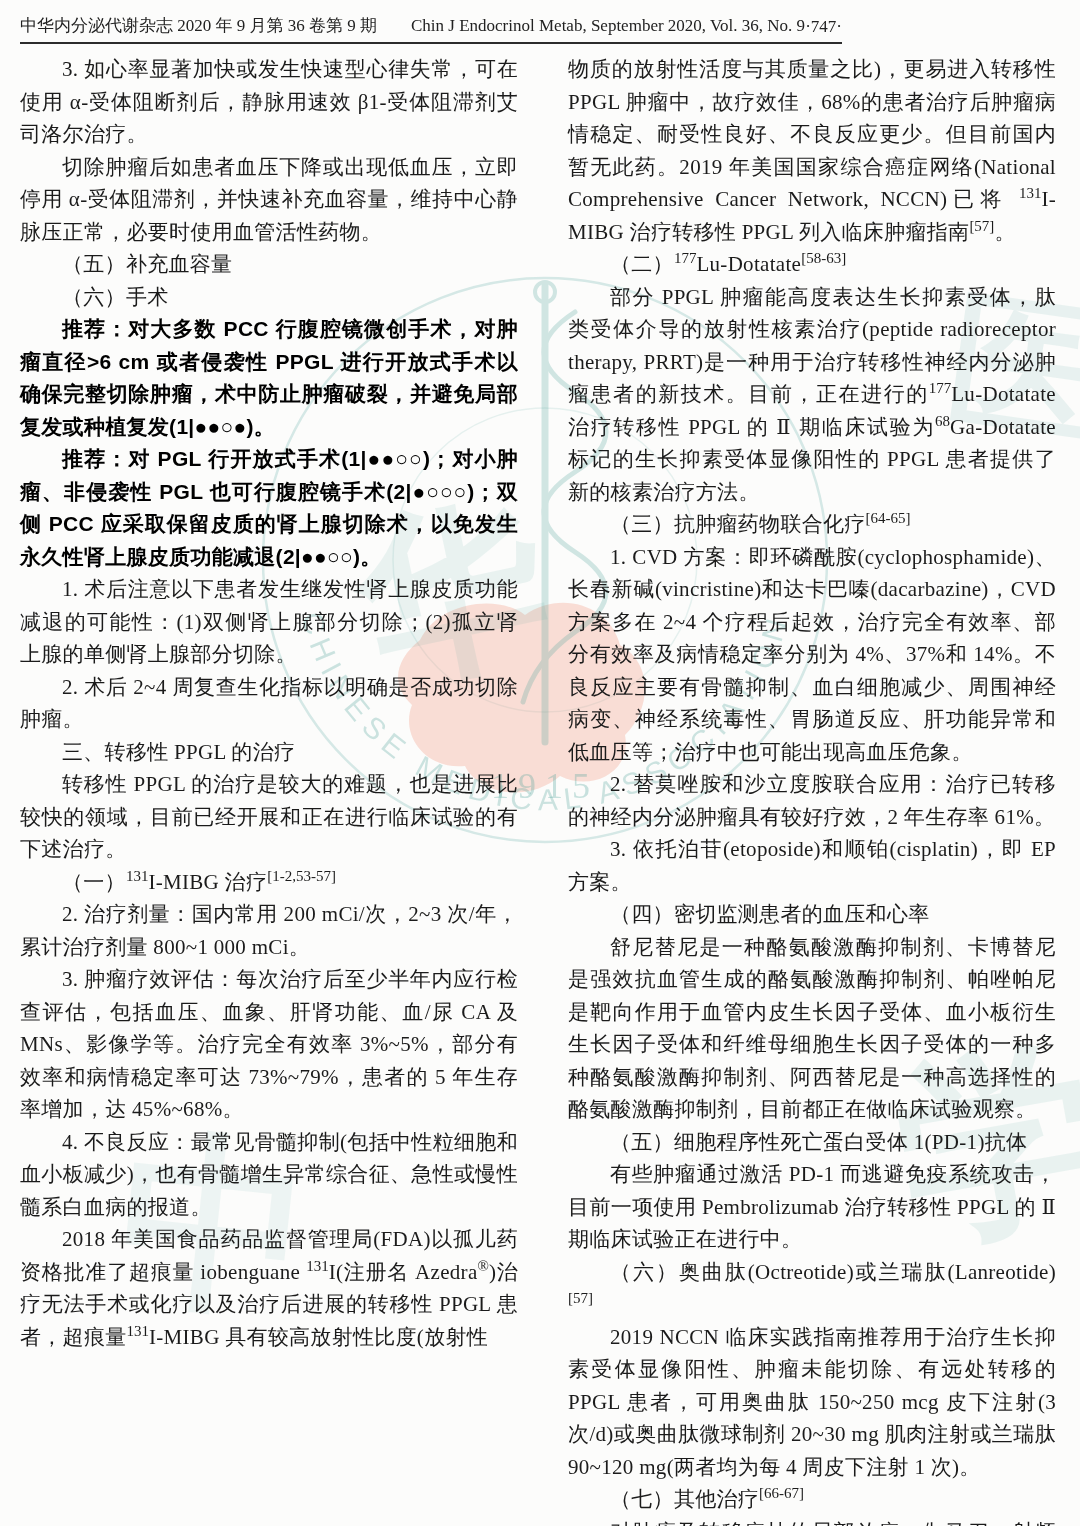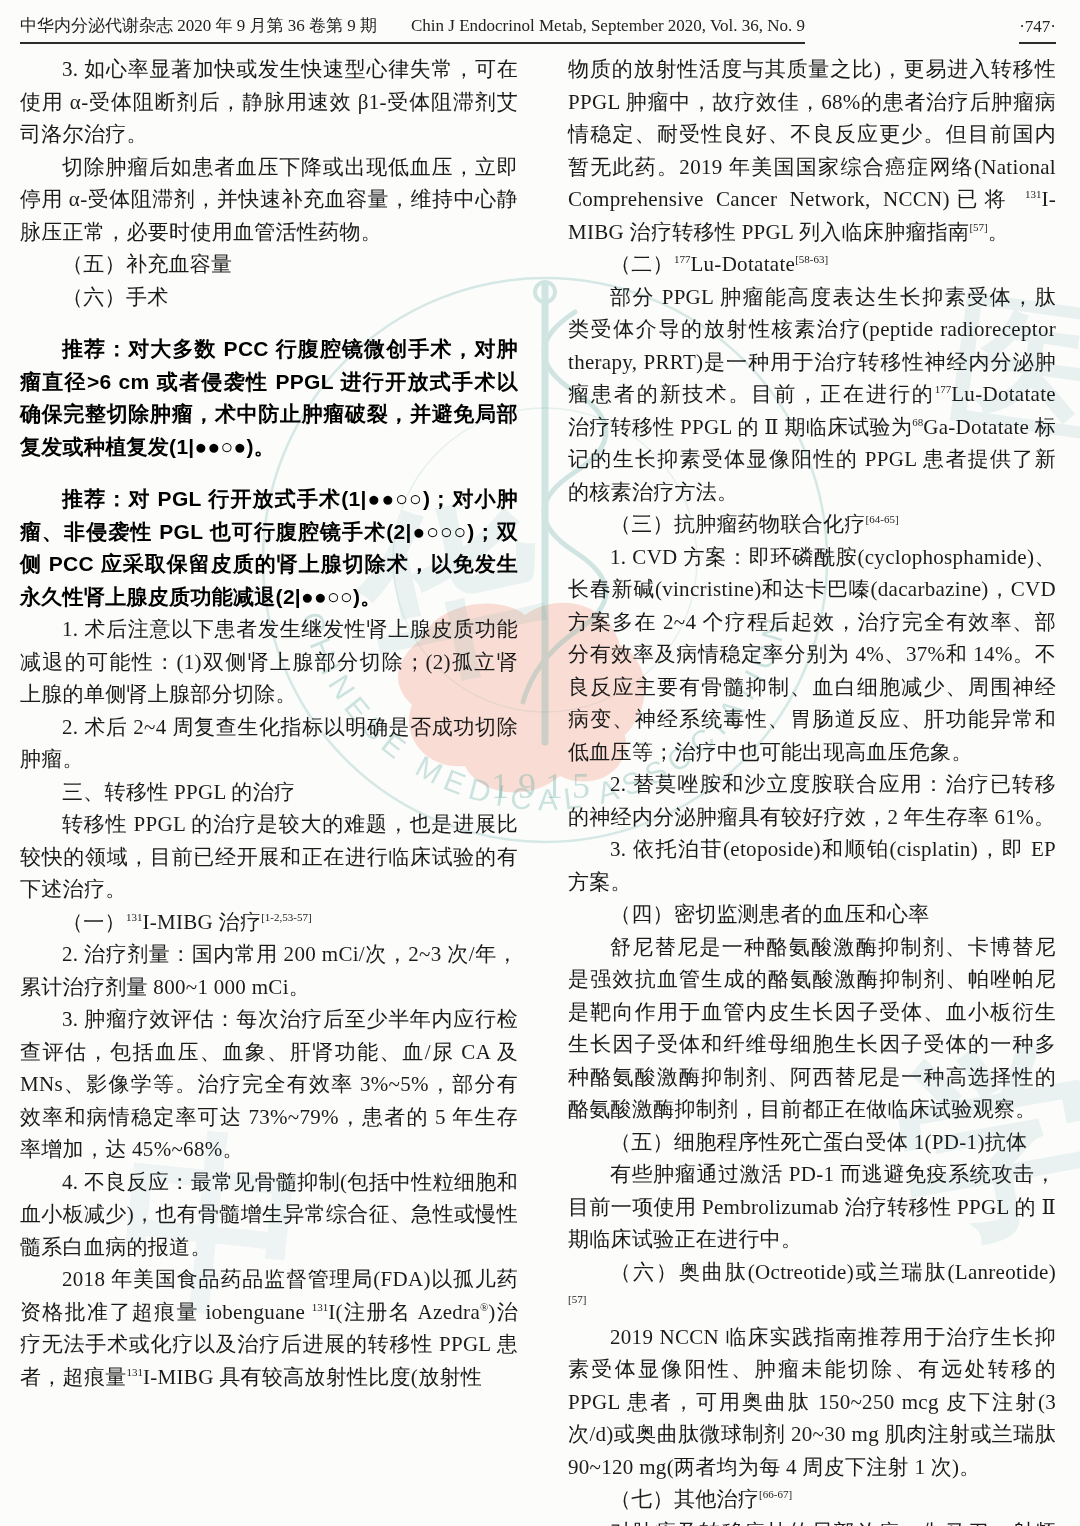--- a/index.html
+++ b/index.html
@@ -1,29 +1,29 @@
 <!DOCTYPE html>
 <html><head>
 <meta charset="utf-8">
 <style>
   html,body{margin:0;padding:0;}
   .page{position:relative;width:1080px;height:1526px;background:#fcfcfb;overflow:hidden;color:#1b1b1b;}
   .wm{position:absolute;inset:0;pointer-events:none;z-index:0;}
   .wm-char{position:absolute;font-family:"Liberation Serif","DejaVu Serif",serif;color:#4fa39a;font-weight:700;}
-  .header{position:relative;z-index:1;display:flex;justify-content:space-between;align-items:flex-end;
+  .header{position:relative;z-index:1;display:flex;align-items:flex-end;
           margin:14px 24px 0 20px;font-family:"Liberation Serif","DejaVu Serif",serif;font-size:17px;color:#222;}
   .h-left,.h-right{border-bottom:2px solid #2c2c2c;padding-bottom:5px;}
   .columns{position:relative;z-index:1;display:flex;gap:50px;margin:9px 24px 0 20px;}
   .col{width:498px;}
   .col.right{width:488px;}
   p.para{margin:0;font-family:"Liberation Serif","DejaVu Serif",serif;font-size:21px;line-height:32.5px;
          text-align:justify;text-indent:2em;letter-spacing:0.3px;}
   p.para.cont{text-indent:0;}
-  p.para.bold{font-family:"Liberation Sans","DejaVu Sans",sans-serif;font-weight:700;color:#000;margin-top:20px;}
-  p.para sup{font-size:11px;line-height:0;vertical-align:super;letter-spacing:0;}
+  p.para.bold{font-family:"Liberation Sans","DejaVu Sans",sans-serif;font-weight:700;color:#000;}
+  p.para sup{font-size:15px;line-height:0;vertical-align:super;letter-spacing:0;}
 </style>
 </head>
 <body>
 
 <div class="page">
 
   <div class="wm" aria-hidden="true">
     <svg width="1080" height="1526" viewBox="0 0 1080 1526" xmlns="http://www.w3.org/2000/svg">
       <defs>
         <path id="arc-bottom" d="M 295 560 A 250 250 0 0 0 795 560"></path>

